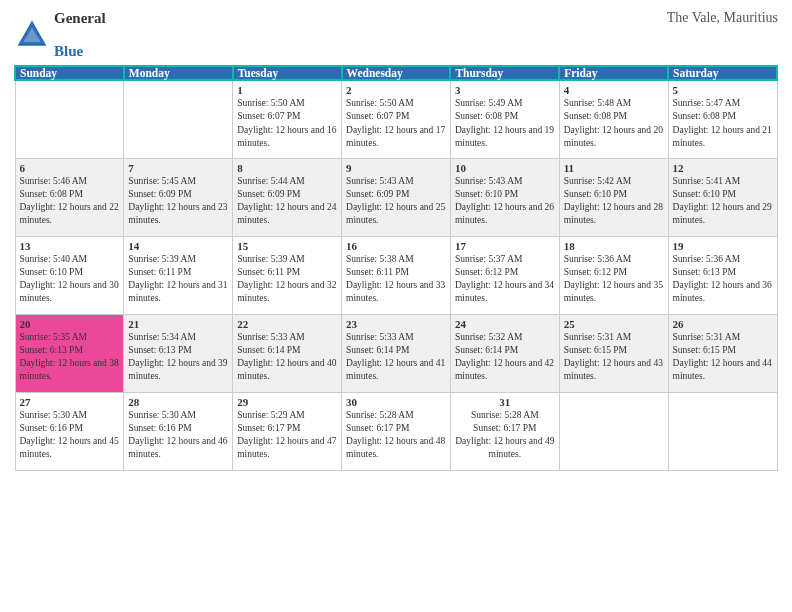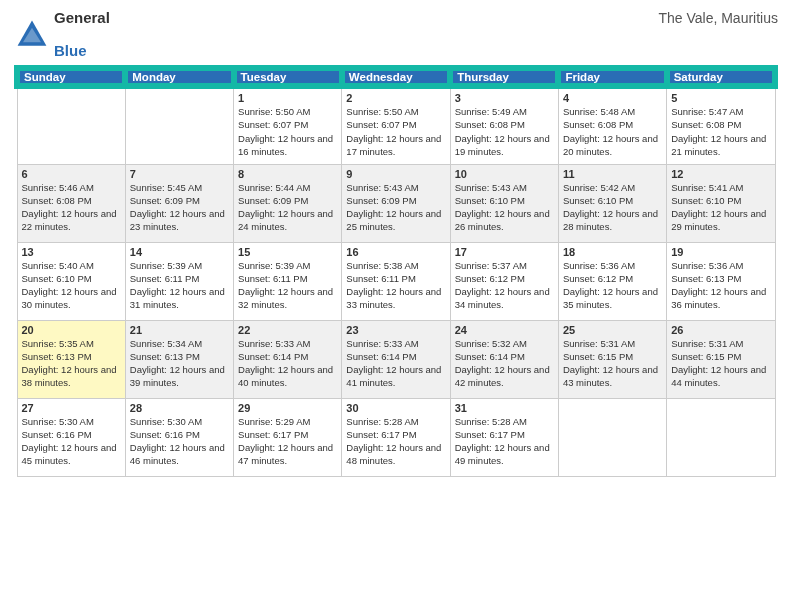--- a/index.html
+++ b/index.html
@@ -9,20 +9,21 @@
       width: 792px;
       height: 612px;
       overflow: hidden;
     }
     .page {
       width: 792px;
       height: 612px;
       background: #fff;
       position: relative;
       padding: 10px 14px 10px 14px;
+      font-family: Liberation Serif, serif;
     }
     .header {
       display: flex;
       justify-content: space-between;
       align-items: flex-start;
       margin-bottom: 6px;
     }
     .logo {
       display: flex;
       align-items: center;
@@ -66,21 +67,21 @@
       border-collapse: collapse;
       table-layout: fixed;
     }
     .calendar-table th {
       background: #2a6db5;
       color: #fff;
       font-size: 11.5px;
       font-weight: bold;
       padding: 0 4px;
       text-align: left;
-      border: 6px solid #14b8a6;
+      border: 2px solid #14b8a6;
     }
     .calendar-table td {
       border: 1px solid #ccc;
       vertical-align: top;
       padding: 3px 4px;
       font-size: 9.8px;
       color: #333;
       height: 78px;
       background: #fff;
     }
@@ -249,21 +250,21 @@
 Daylight: 12 hours and 35 minutes.</div>
           </td>
           <td style="background: rgb(255, 255, 255);">
             <span class="day-number">19</span>
             <div class="day-info" style="white-space: pre-line;">Sunrise: 5:36 AM
 Sunset: 6:13 PM
 Daylight: 12 hours and 36 minutes.</div>
           </td>
         </tr>
         <tr style="background: rgb(240, 240, 240);">
-          <td style="background: #fef9c3;">
+          <td style="background: #ec4899;">
             <span class="day-number">20</span>
             <div class="day-info" style="white-space: pre-line;">Sunrise: 5:35 AM
 Sunset: 6:13 PM
 Daylight: 12 hours and 38 minutes.</div>
           </td>
           <td style="background: rgb(240, 240, 240);">
             <span class="day-number">21</span>
             <div class="day-info" style="white-space: pre-line;">Sunrise: 5:34 AM
 Sunset: 6:13 PM
 Daylight: 12 hours and 39 minutes.</div>
@@ -317,21 +318,21 @@
             <div class="day-info" style="white-space: pre-line;">Sunrise: 5:29 AM
 Sunset: 6:17 PM
 Daylight: 12 hours and 47 minutes.</div>
           </td>
           <td style="background: rgb(255, 255, 255);">
             <span class="day-number">30</span>
             <div class="day-info" style="white-space: pre-line;">Sunrise: 5:28 AM
 Sunset: 6:17 PM
 Daylight: 12 hours and 48 minutes.</div>
           </td>
-          <td style="background: rgb(255, 255, 255);">
+          <td style="background: rgb(255, 255, 255); text-align: center;">
             <span class="day-number">31</span>
             <div class="day-info" style="white-space: pre-line;">Sunrise: 5:28 AM
 Sunset: 6:17 PM
 Daylight: 12 hours and 49 minutes.</div>
           </td>
           <td class="empty" style="background: rgb(255, 255, 255);"></td>
           <td class="empty" style="background: rgb(255, 255, 255);"></td>
         </tr>
       </tbody>
   </table>

